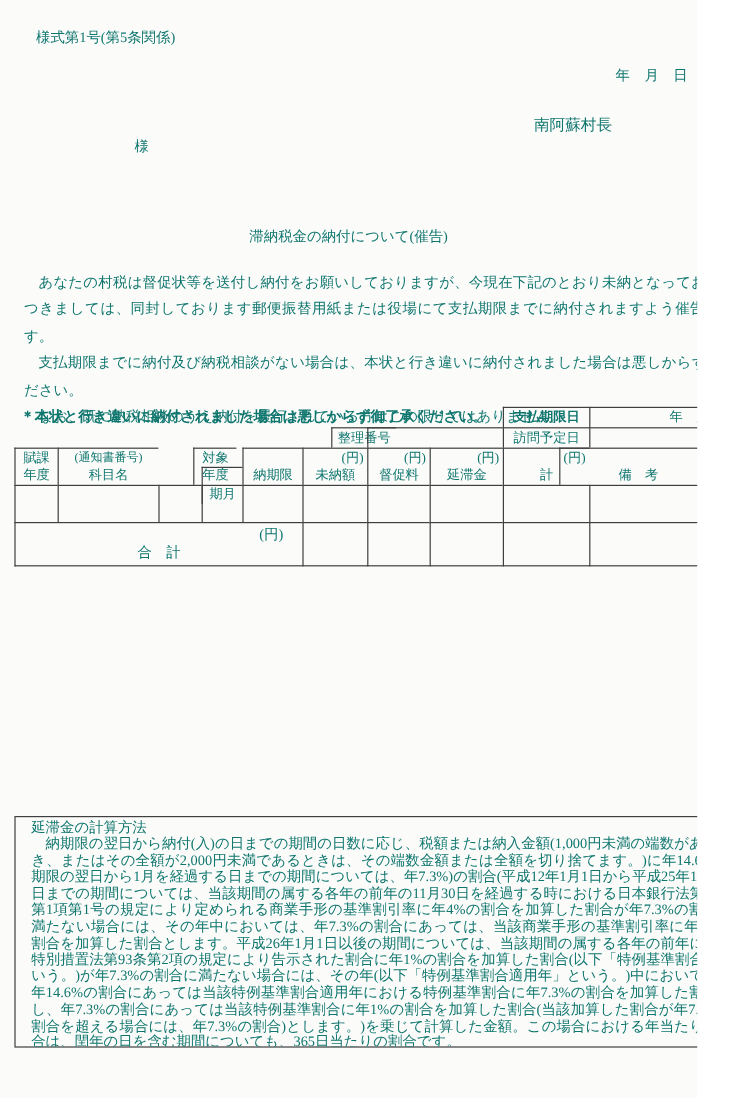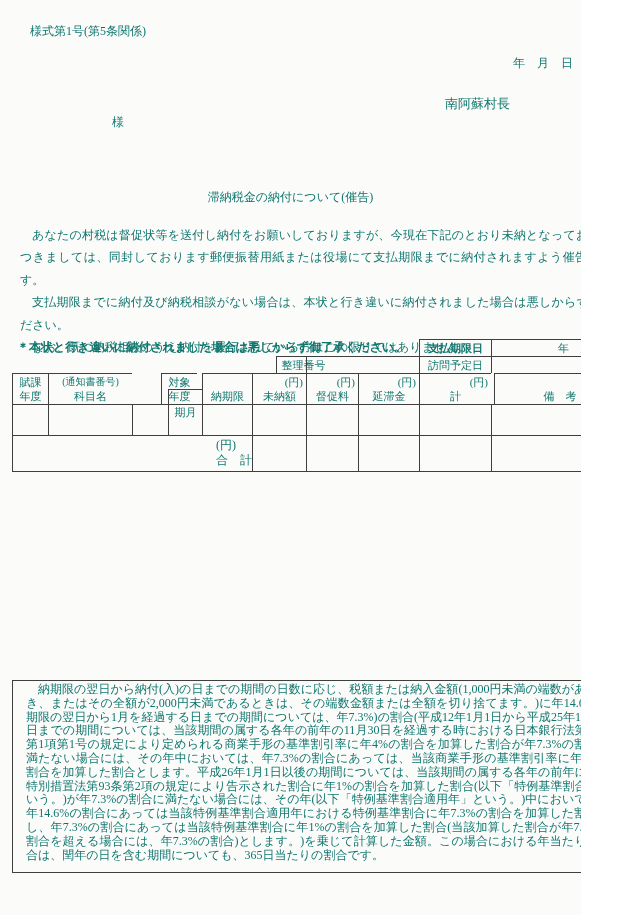--- a/index.html
+++ b/index.html
@@ -25,21 +25,21 @@
   .mini{font-size:11px;line-height:16px;text-align:center;white-space:nowrap;}
   .mini.rt{text-align:right;padding-right:9px;}
   .hc{font-size:11px;display:flex;flex-direction:column;padding-top:1px;}
   .hc .t{height:14px;line-height:14px;white-space:nowrap;}
   .hc .t.yen{text-align:right;padding-right:3px;}
   .hc .t.ctr{text-align:center;}
   .hc .t.sm{font-size:10px;}
   .hc .b{height:14px;line-height:14px;text-align:center;white-space:nowrap;}
   .total-merged{display:flex;flex-direction:column;font-size:12px;}
   .total-merged .y{text-align:right;padding-right:16px;height:17px;line-height:15px;padding-top:2px;box-sizing:border-box;}
-  .total-merged .l{text-align:right;line-height:15px;}
+  .total-merged .l{text-align:center;line-height:15px;}
   
   .calc-box{
     position:absolute;left:12px;top:680px;width:610px;height:193px;
     box-sizing:border-box;border:1px solid var(--bc);
     font-size:12px;line-height:13.8px;text-align:justify;
     padding:2px 10px 0 13px;overflow:hidden;
   }
   .calc-box p{margin:0;}
   .calc-box .bd{text-indent:1em;}
 </style>
@@ -105,21 +105,21 @@
         <span class="b">督促料</span>
     </div>
     <div class="cell hc" style="left:346px;top:34px;width:61px;height:31px;">
       <span class="t yen">(円)</span>
         <span class="b">延滞金</span>
     </div>
     <div class="cell hc" style="left:407px;top:34px;width:72px;height:31px;">
       <span class="t yen">(円)</span>
         <span class="b">計</span>
     </div>
-    <div class="cell hc" style="left:454px;top:34px;width:131px;height:31px;margin-left:28px;">
+    <div class="cell hc" style="left:454px;top:34px;width:131px;height:31px;">
       <span class="t ctr"></span>
         <span class="b">備　考</span>
     </div>
 
     <div class="cell" style="left:0;top:65px;width:36px;height:31px;"></div>
     <div class="cell" style="left:36px;top:65px;width:84px;height:31px;"></div>
     <div class="cell" style="left:120px;top:65px;width:36px;height:31px;"></div>
     <div class="cell" style="left:156px;top:65px;width:34px;height:31px;"></div>
     <div class="cell" style="left:190px;top:65px;width:50px;height:31px;"></div>
     <div class="cell" style="left:240px;top:65px;width:54px;height:31px;"></div>
@@ -136,16 +136,17 @@
     <div class="cell" style="left:294px;top:96px;width:52px;height:37px;"></div>
     <div class="cell" style="left:346px;top:96px;width:61px;height:37px;"></div>
     <div class="cell" style="left:407px;top:96px;width:72px;height:37px;"></div>
     <div class="cell" style="left:479px;top:96px;width:131px;height:37px;"></div>
 
     <div class="edge-r"></div>
     <div class="edge-b"></div>
   </div>
 
   <div class="calc-box">
+    <p class="hd">延滞金の計算方法</p>
     <p class="bd">納期限の翌日から納付(入)の日までの期間の日数に応じ、税額または納入金額(1,000円未満の端数があるとき、またはその全額が2,000円未満であるときは、その端数金額または全額を切り捨てます。)に年14.6%(納期限の翌日から1月を経過する日までの期間については、年7.3%)の割合(平成12年1月1日から平成25年12月31日までの期間については、当該期間の属する各年の前年の11月30日を経過する時における日本銀行法第15条第1項第1号の規定により定められる商業手形の基準割引率に年4%の割合を加算した割合が年7.3%の割合に満たない場合には、その年中においては、年7.3%の割合にあっては、当該商業手形の基準割引率に年4%の割合を加算した割合とします。平成26年1月1日以後の期間については、当該期間の属する各年の前年に租税特別措置法第93条第2項の規定により告示された割合に年1%の割合を加算した割合(以下「特例基準割合」という。)が年7.3%の割合に満たない場合には、その年(以下「特例基準割合適用年」という。)中においては、年14.6%の割合にあっては当該特例基準割合適用年における特例基準割合に年7.3%の割合を加算した割合とし、年7.3%の割合にあっては当該特例基準割合に年1%の割合を加算した割合(当該加算した割合が年7.3%の割合を超える場合には、年7.3%の割合)とします。)を乗じて計算した金額。この場合における年当たりの割合は、閏年の日を含む期間についても、365日当たりの割合です。</p>
   </div>
 
 </div>
 
 </body></html>

